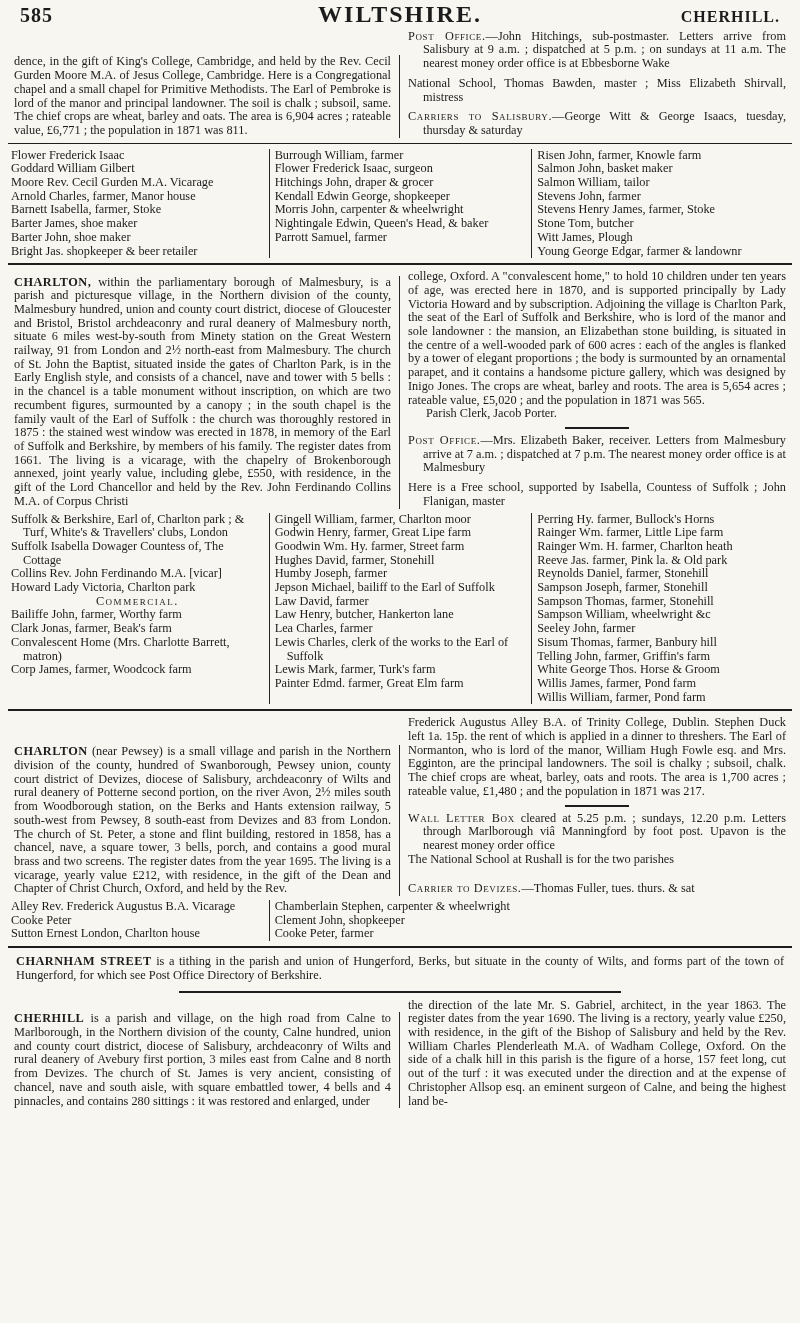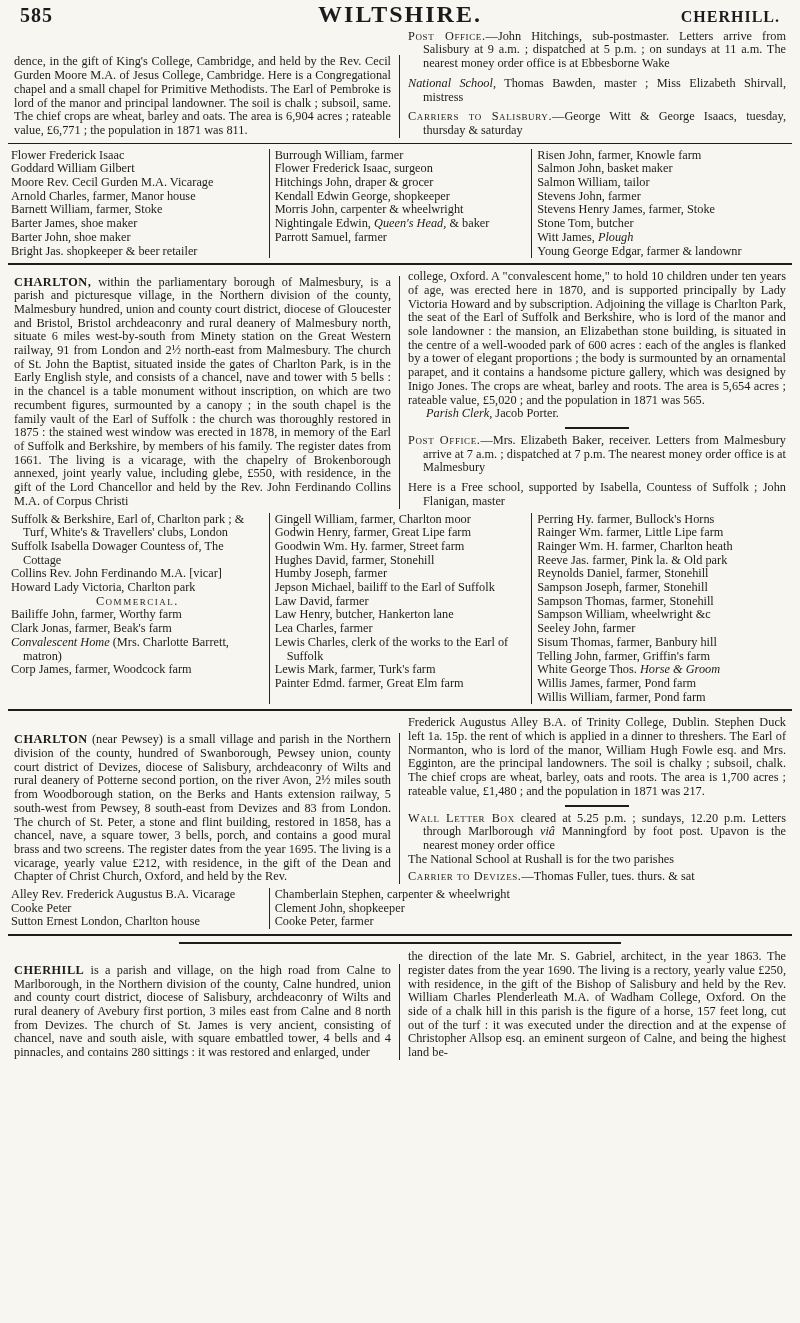--- a/index.html
+++ b/index.html
@@ -18,21 +18,21 @@
   .twocol .c{width:50%;box-sizing:border-box;padding:0 8px;text-align:justify;}
   .twocol .c.left{border-right:1px solid #262626;}
   .threecol{display:flex;align-items:stretch;margin:4px 0 2px 0;}
   .threecol .col{width:33.33%;box-sizing:border-box;padding:0 5px;}
   .threecol .col + .col{border-left:1px solid #262626;}
   .e{padding-left:12px;text-indent:-12px;}
   .hang{padding-left:15px;text-indent:-15px;text-align:justify;margin-top:6px;}
   .clerkline{text-indent:18px;}
   .lead{font-weight:bold;letter-spacing:0.5px;}
   .sc{font-variant:small-caps;letter-spacing:0.6px;}
-  .it{font-style:italic;}
+  .it{}
   .hr{height:2px;background:#1d1d1d;margin:5px 2px;}
   .hr.thin{height:1px;}
   .dashrule{width:64px;height:2px;background:#1d1d1d;margin:6px auto 5px auto;}
   .centerrule{width:56%;height:2px;background:#1d1d1d;margin:6px auto;}
   .subhead{text-align:center;font-variant:small-caps;letter-spacing:1.5px;padding:0;}
   .fullpara{padding:2px 10px;text-align:justify;}
 </style>
 </head>
 <body>
 
@@ -56,21 +56,21 @@
   </div>
 
   <div class="hr thin"></div>
 
   <div class="threecol">
     <div class="col">
       <div class="e">Flower Frederick Isaac</div>
       <div class="e">Goddard William Gilbert</div>
       <div class="e">Moore Rev. Cecil Gurden M.A. Vicarage</div>
       <div class="e">Arnold Charles, farmer, Manor house</div>
-      <div class="e">Barnett William, farmer, Stoke</div>
+      <div class="e">Barnett Isabella, farmer, Stoke</div>
       <div class="e">Barter James, shoe maker</div>
       <div class="e">Barter John, shoe maker</div>
       <div class="e">Bright Jas. shopkeeper &amp; beer retailer</div>
     </div>
     <div class="col">
       <div class="e">Burrough William, farmer</div>
       <div class="e">Flower Frederick Isaac, surgeon</div>
       <div class="e">Hitchings John, draper &amp; grocer</div>
       <div class="e">Kendall Edwin George, shopkeeper</div>
       <div class="e">Morris John, carpenter &amp; wheelwright</div>
@@ -152,39 +152,40 @@
 
   <div class="twocol">
     <div class="c left">
       <div class="para"><span class="lead">CHARLTON</span><span> (near Pewsey) is a small village and parish in the Northern division of the county, hundred of Swanborough, Pewsey union, county court district of Devizes, diocese of Salisbury, archdeaconry of Wilts and rural deanery of Potterne second portion, on the river Avon, 2½ miles south from Woodborough station, on the Berks and Hants extension railway, 5 south-west from Pewsey, 8 south-east from Devizes and 83 from London. The church of St. Peter, a stone and flint building, restored in 1858, has a chancel, nave, a square tower, 3 bells, porch, and contains a good mural brass and two screens.  The register dates from the year 1695.  The living is a vicarage, yearly value £212, with residence, in the gift of the Dean and Chapter of Christ Church, Oxford, and held by the Rev.</span></div>
     </div>
     <div class="c">
       <div class="para">Frederick Augustus Alley B.A. of Trinity College, Dublin. Stephen Duck left 1a. 15p. the rent of which is applied in a dinner to threshers.  The Earl of Normanton, who is lord of the manor, William Hugh Fowle esq. and Mrs. Egginton, are the principal landowners.  The soil is chalky ; subsoil, chalk.  The chief crops are wheat, barley, oats and roots. The area is 1,700 acres ; rateable value, £1,480 ; and the population in 1871 was 217.</div>
       <div class="dashrule"></div>
       <div class="hang" style="margin-top:0;"><span class="sc">Wall Letter Box</span><span> cleared at 5.25 p.m. ; sundays, 12.20 p.m.  Letters through Marlborough </span><span class="it">viâ</span><span> Manningford by foot post.  Upavon is the nearest money order office</span></div>
       <div>The National School at Rushall is for the two parishes</div>
-      <div class="hang" style="margin-top:4px;"><span class="sc">Carrier to Devizes.</span><span>—Thomas Fuller, tues. thurs. &amp; sat</span></div>
+      <div class="hang" style="margin-top:16px;"><span class="sc">Carrier to Devizes.</span><span>—Thomas Fuller, tues. thurs. &amp; sat</span></div>
     </div>
   </div>
 
   <div class="threecol">
     <div class="col">
       <div class="e">Alley Rev. Frederick Augustus B.A. Vicarage</div>
       <div class="e">Cooke Peter</div>
       <div class="e">Sutton Ernest London, Charlton house</div>
     </div>
     <div class="col">
       <div class="e">Chamberlain Stephen, carpenter &amp; wheelwright</div>
       <div class="e">Clement John, shopkeeper</div>
       <div class="e">Cooke Peter, farmer</div>
     </div>
   </div>
 
   <div class="hr"></div>
 
+  <div class="fullpara"><span class="lead">CHARNHAM STREET</span><span> is a tithing in the parish and union of Hungerford, Berks, but situate in the county of Wilts, and forms part of the town of Hungerford, for which see Post Office Directory of Berkshire.</span></div>
 
   <div class="centerrule"></div>
 
   <div class="twocol">
     <div class="c left">
       <div class="para"><span class="lead">CHERHILL</span><span> is a parish and village, on the high road from Calne to Marlborough, in the Northern division of the county, Calne hundred, union and county court district, diocese of Salisbury, archdeaconry of Wilts and rural deanery of Avebury first portion, 3 miles east from Calne and 8 north from Devizes.  The church of St. James is very ancient, consisting of chancel, nave and south aisle, with square embattled tower, 4 bells and 4 pinnacles, and contains 280 sittings : it was restored and enlarged, under</span></div>
     </div>
     <div class="c">
       <div class="para">the direction of the late Mr. S. Gabriel, architect, in the year 1863.  The register dates from the year 1690.  The living is a rectory, yearly value £250, with residence, in the gift of the Bishop of Salisbury and held by the Rev. William Charles Plenderleath M.A. of Wadham College, Oxford.  On the side of a chalk hill in this parish is the figure of a horse, 157 feet long, cut out of the turf : it was executed under the direction and at the expense of Christopher Allsop esq. an eminent surgeon of Calne, and being the highest land be-</div>
     </div>

